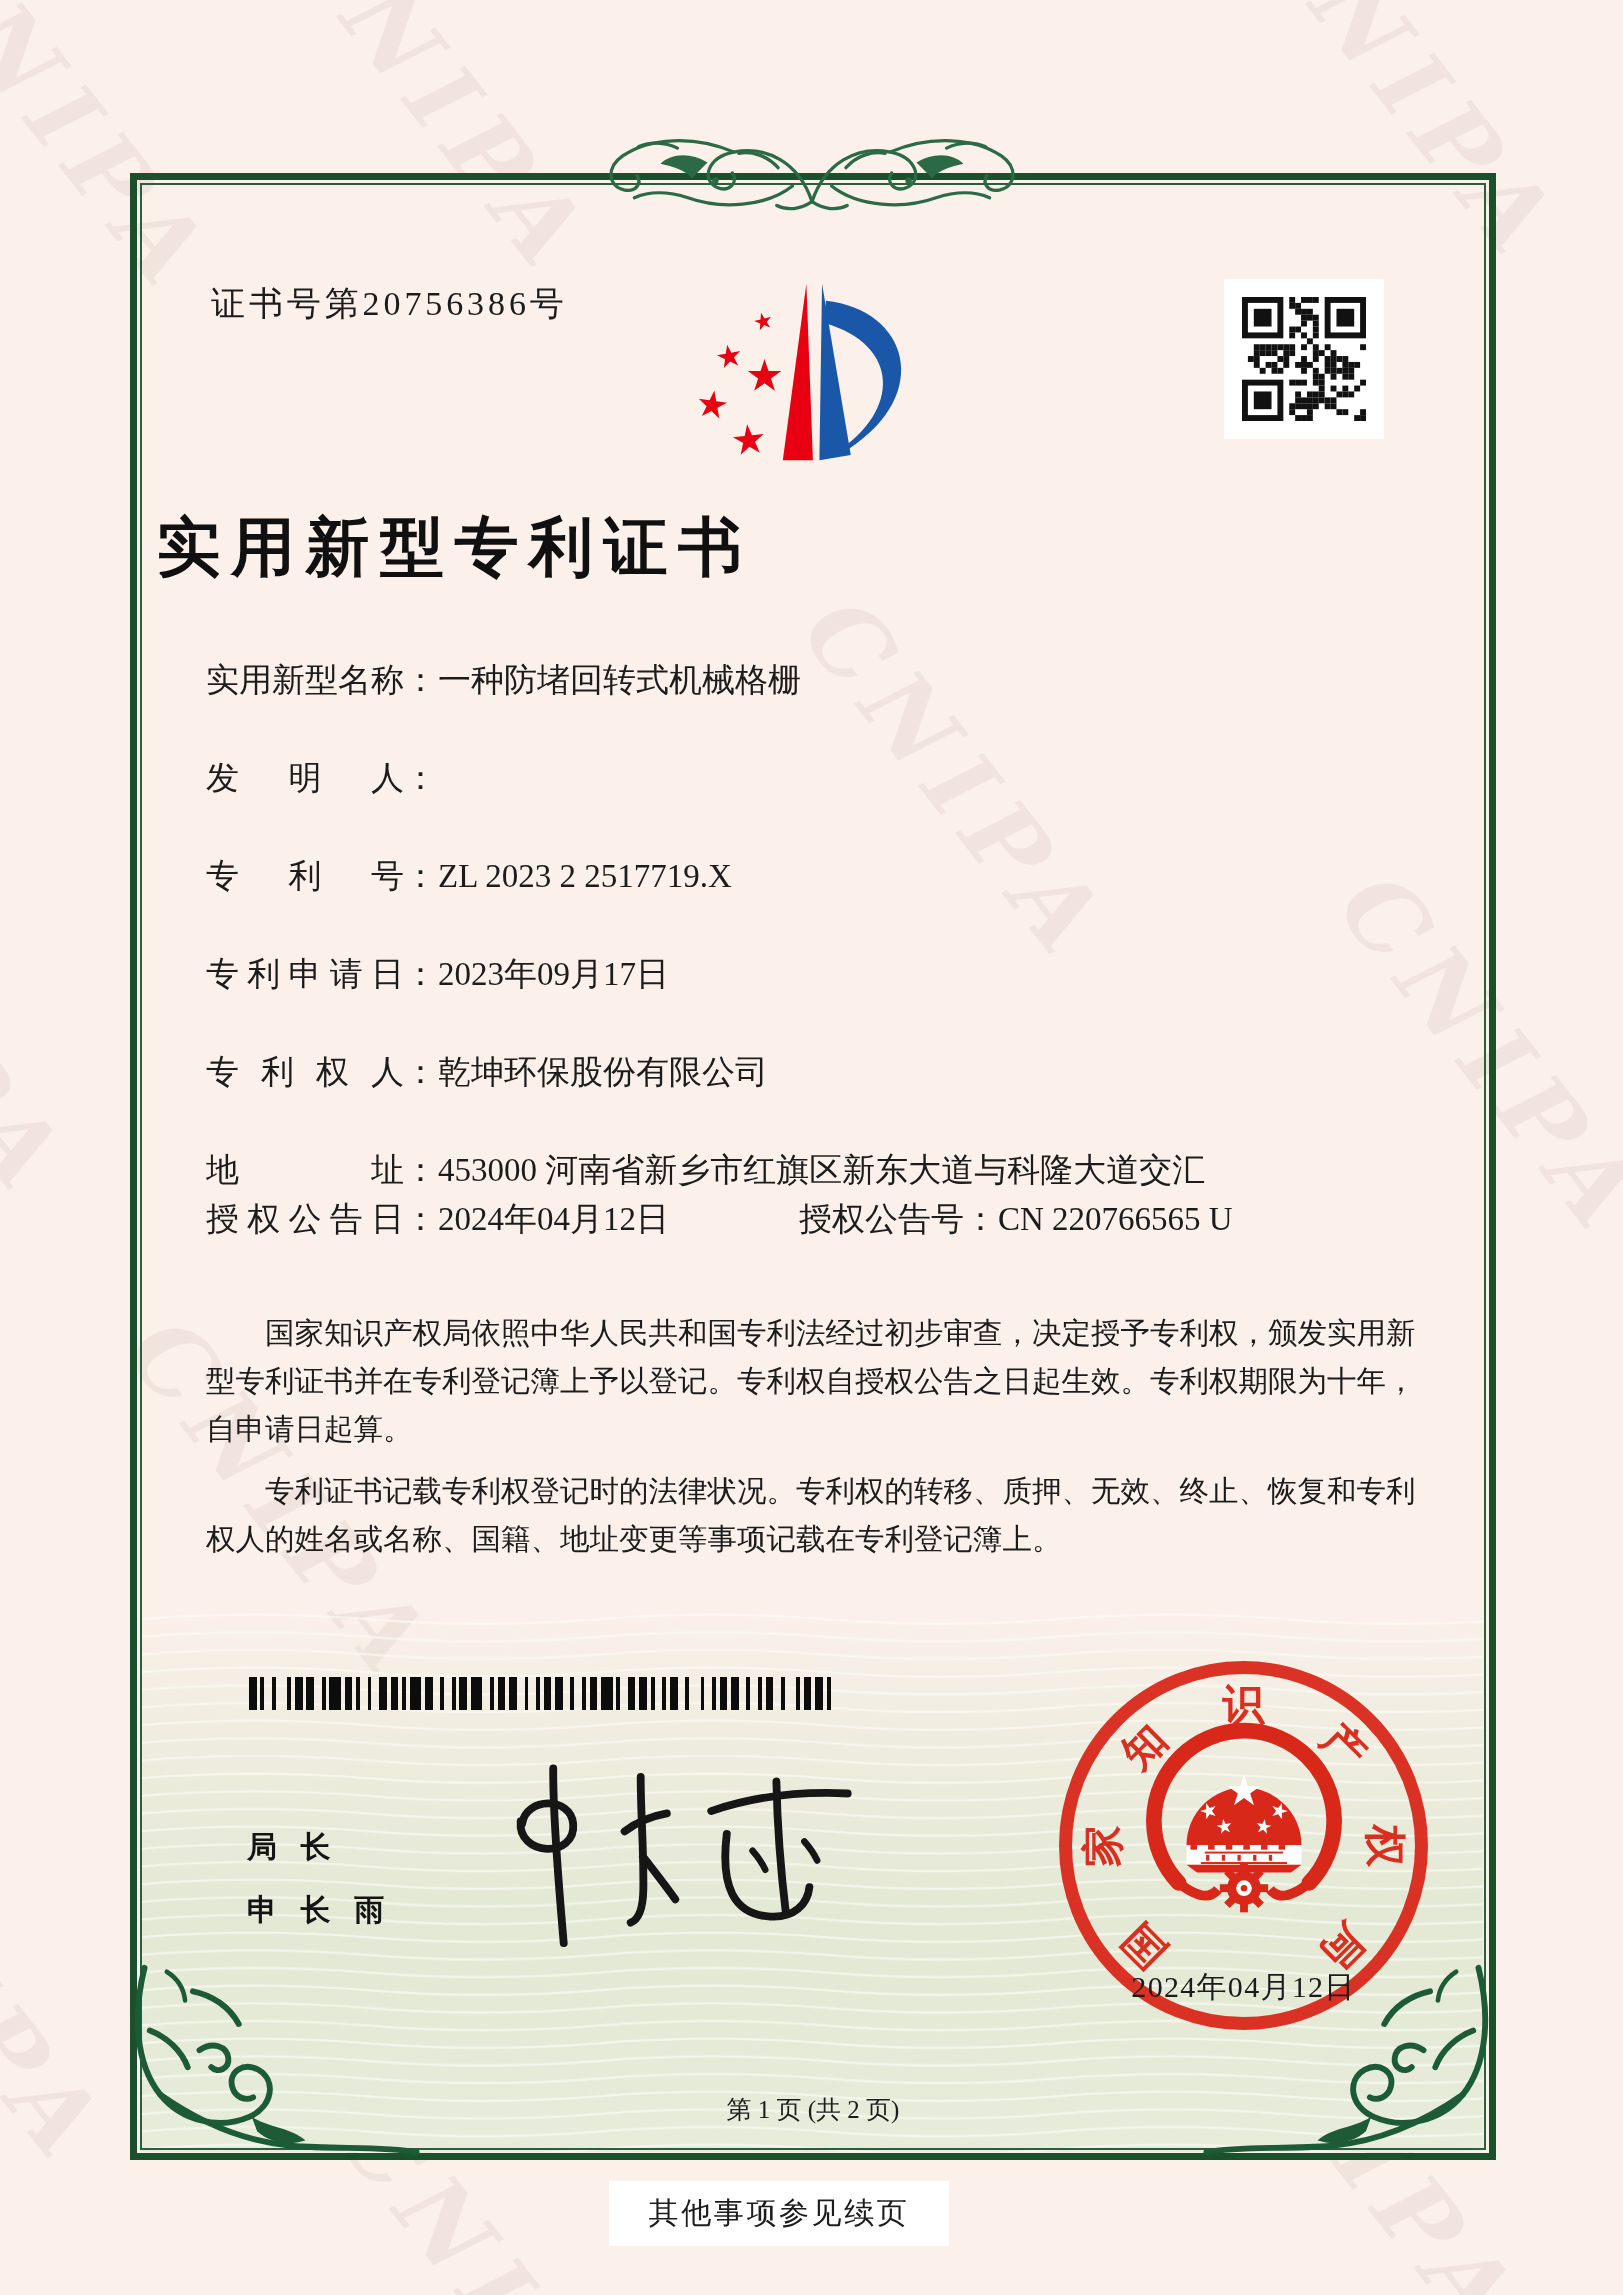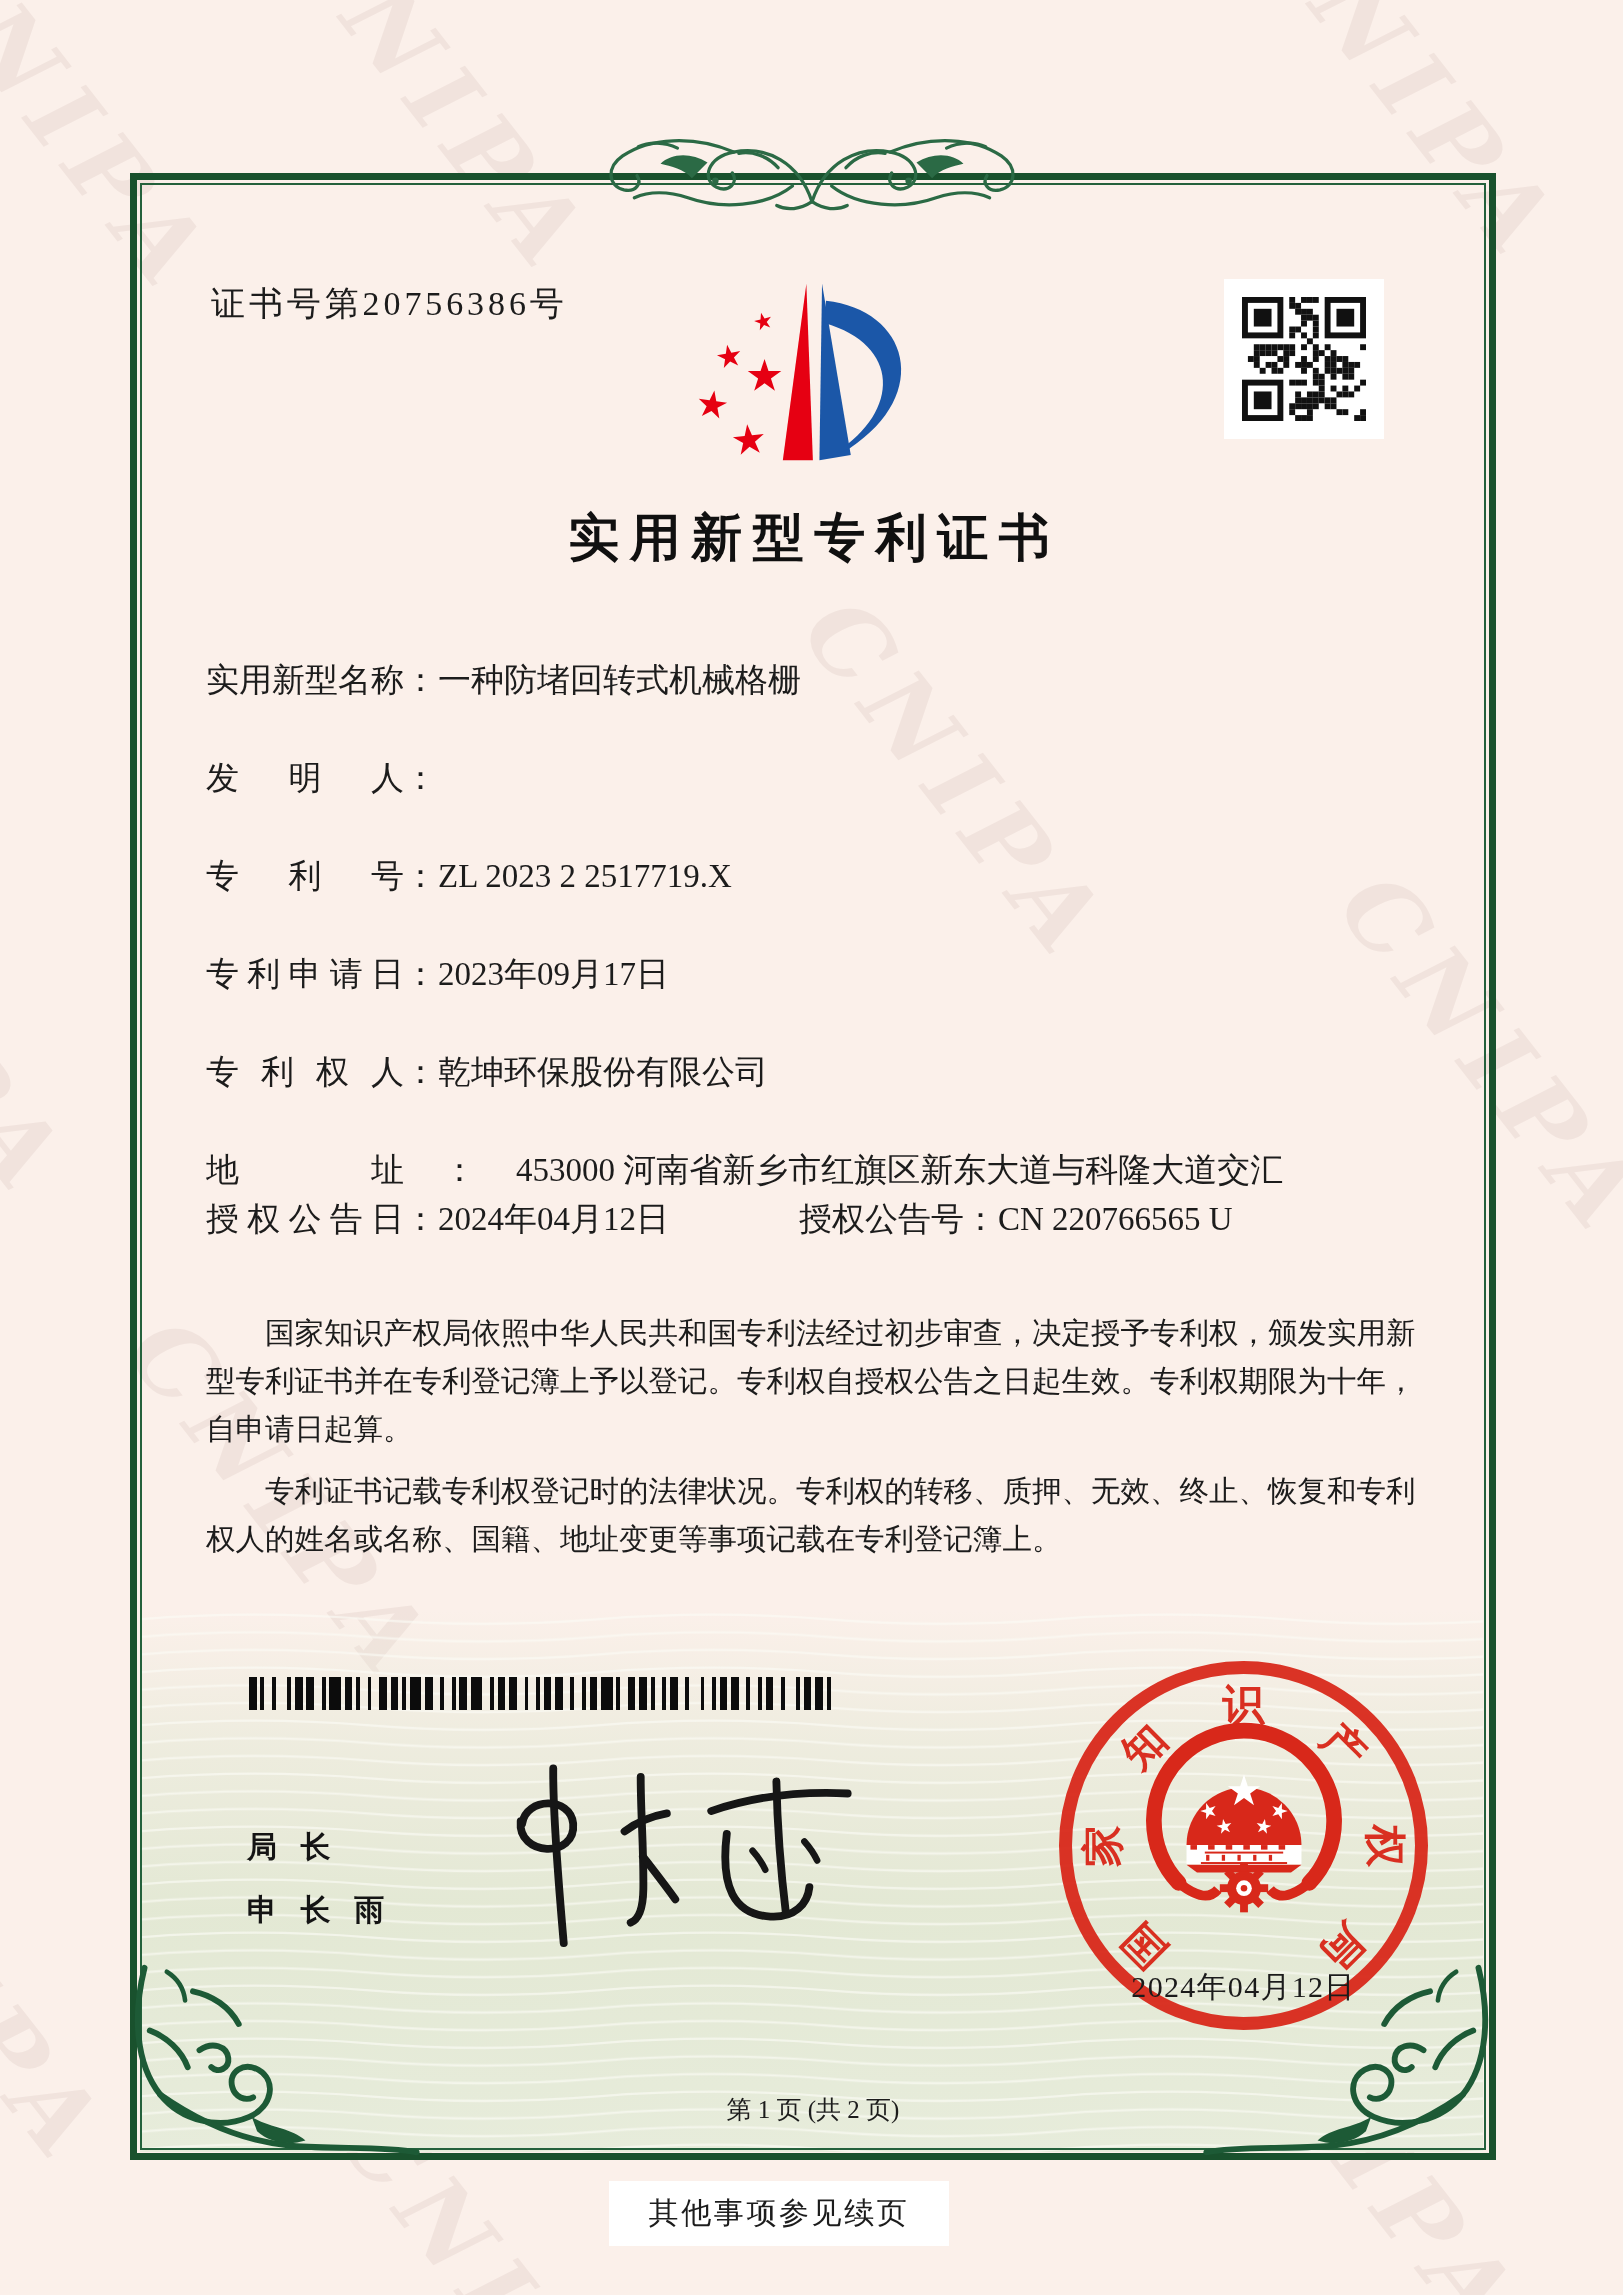--- a/index.html
+++ b/index.html
@@ -14,26 +14,26 @@
   
   #frame{position:absolute;left:130px;top:173px;width:1366px;height:1987px;z-index:4;
          border:7.9px solid #19512d;box-sizing:border-box;pointer-events:none;}
   #frame .inner{position:absolute;left:3.3px;top:3.3px;right:3.3px;bottom:3.3px;border:2px solid #24613c;}
   .orn{position:absolute;z-index:6;pointer-events:none;}
   
   #cert-number{position:absolute;left:211px;top:281px;z-index:5;font-size:34px;letter-spacing:3.9px;}
   #logo{position:absolute;left:691px;top:272px;z-index:5;}
   #qr{position:absolute;left:1224px;top:279px;width:160px;height:160px;background:#fff;z-index:5;
       display:flex;align-items:center;justify-content:center;}
-  #title{position:absolute;left:126px;top:504px;width:1366px;z-index:5;text-align:center;
-         font-size:51px;font-weight:bold;letter-spacing:10.5px;text-indent:10.5px;color:#101010;}
+  #title{position:absolute;left:146px;top:504px;width:1366px;z-index:5;
+         font-size:64px;font-weight:bold;letter-spacing:10.5px;text-indent:10.5px;color:#101010;}
   
   #fields{position:absolute;left:206px;top:656px;width:1212px;z-index:5;}
   .frow{display:flex;align-items:flex-end;font-size:33px;line-height:48px;margin-bottom:50px;}
-  .frow.addr{margin-bottom:1.3px;gap:39px;}
+  .frow.addr{margin-bottom:1.3px;}
   .flabel{display:inline-block;width:198px;text-align:justify;text-align-last:justify;flex:none;}
   .fcolon{display:inline-block;width:34px;flex:none;}
   .fvalue{flex:1;}
   .fgroup{display:flex;width:593px;flex:none;}
   .f2label{flex:none;}
   
   #paras{position:absolute;left:206px;top:1309px;width:1212px;z-index:5;font-size:29.5px;line-height:48px;}
   #paras p{margin:0 0 14.4px 0;text-indent:2em;}
   
   #barcode{position:absolute;left:249px;top:1677px;width:589px;height:33px;z-index:5;font-size:0;}

